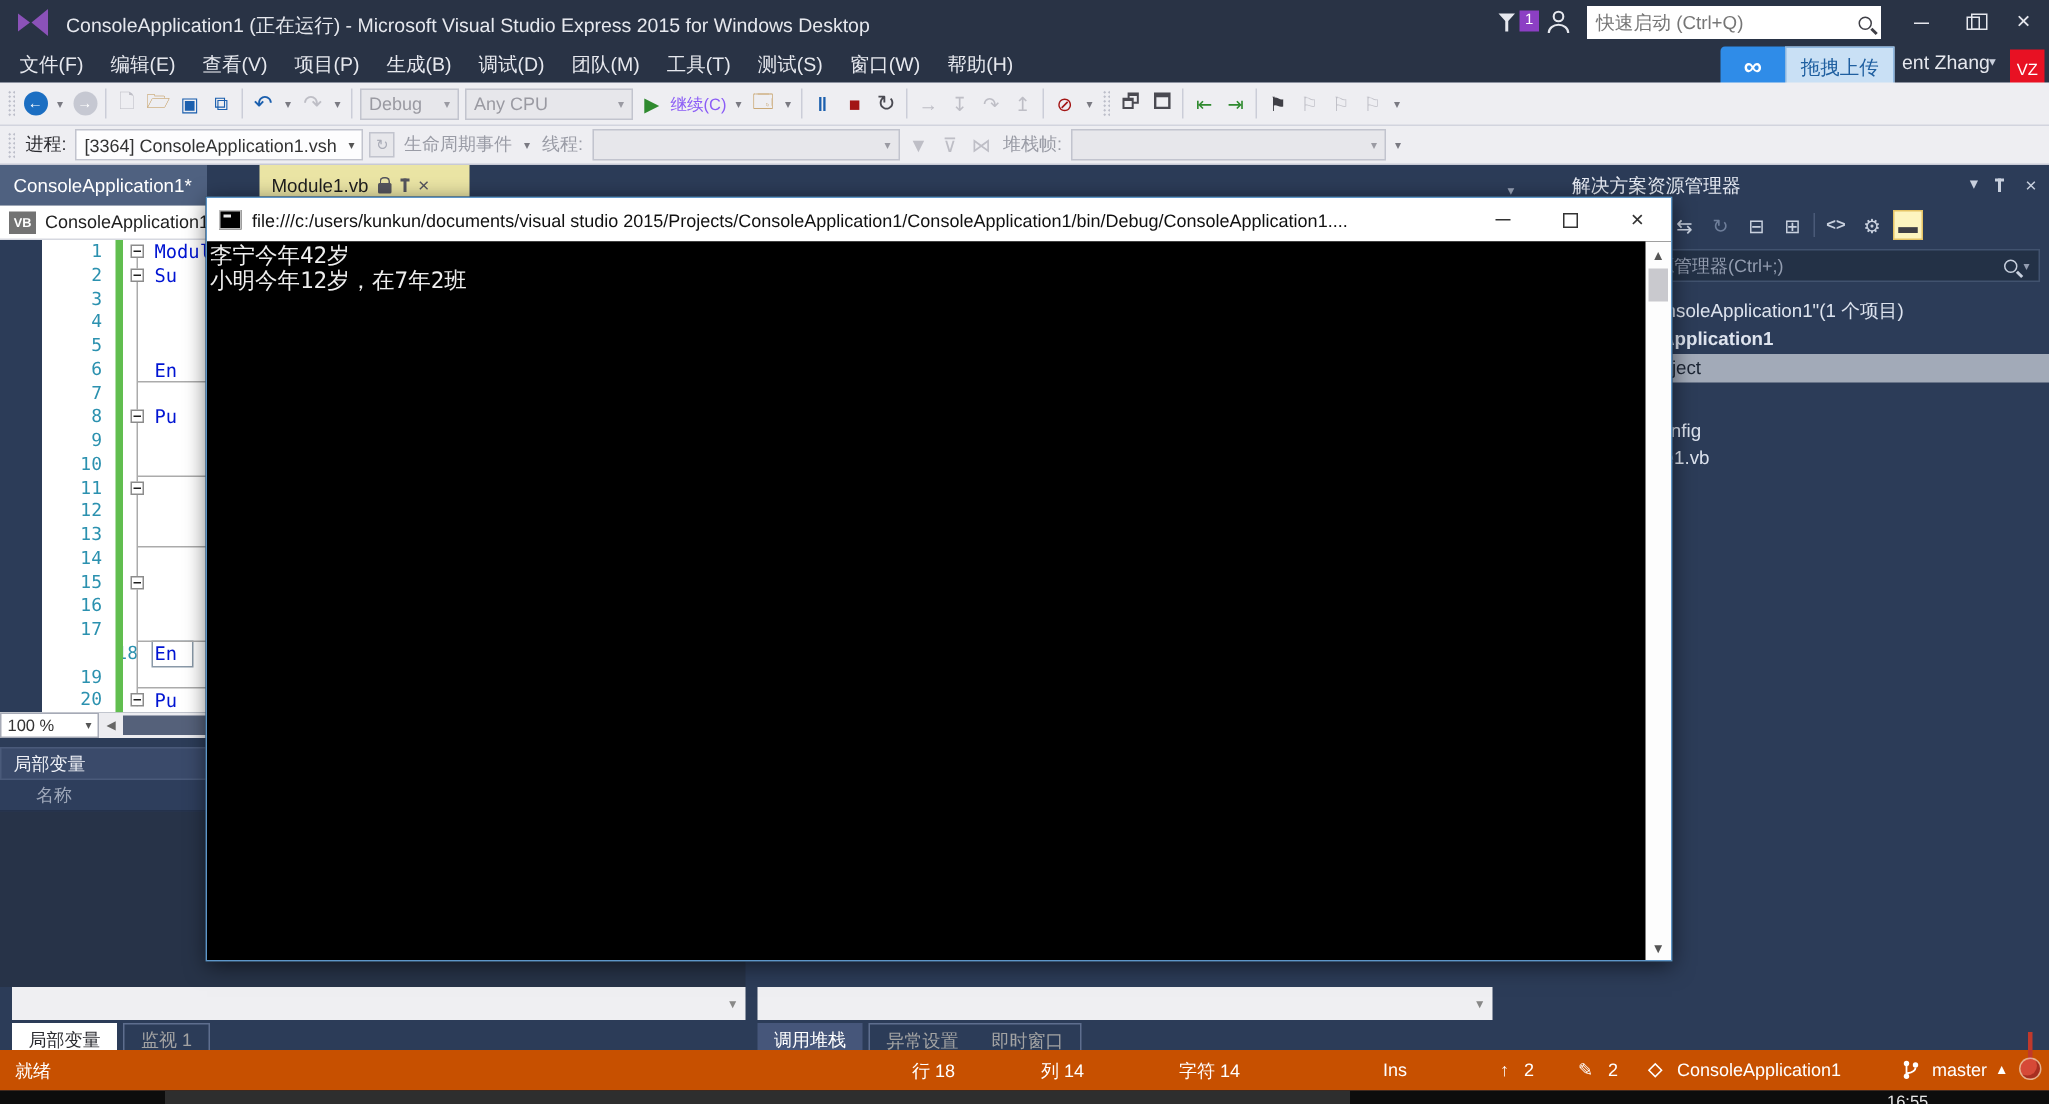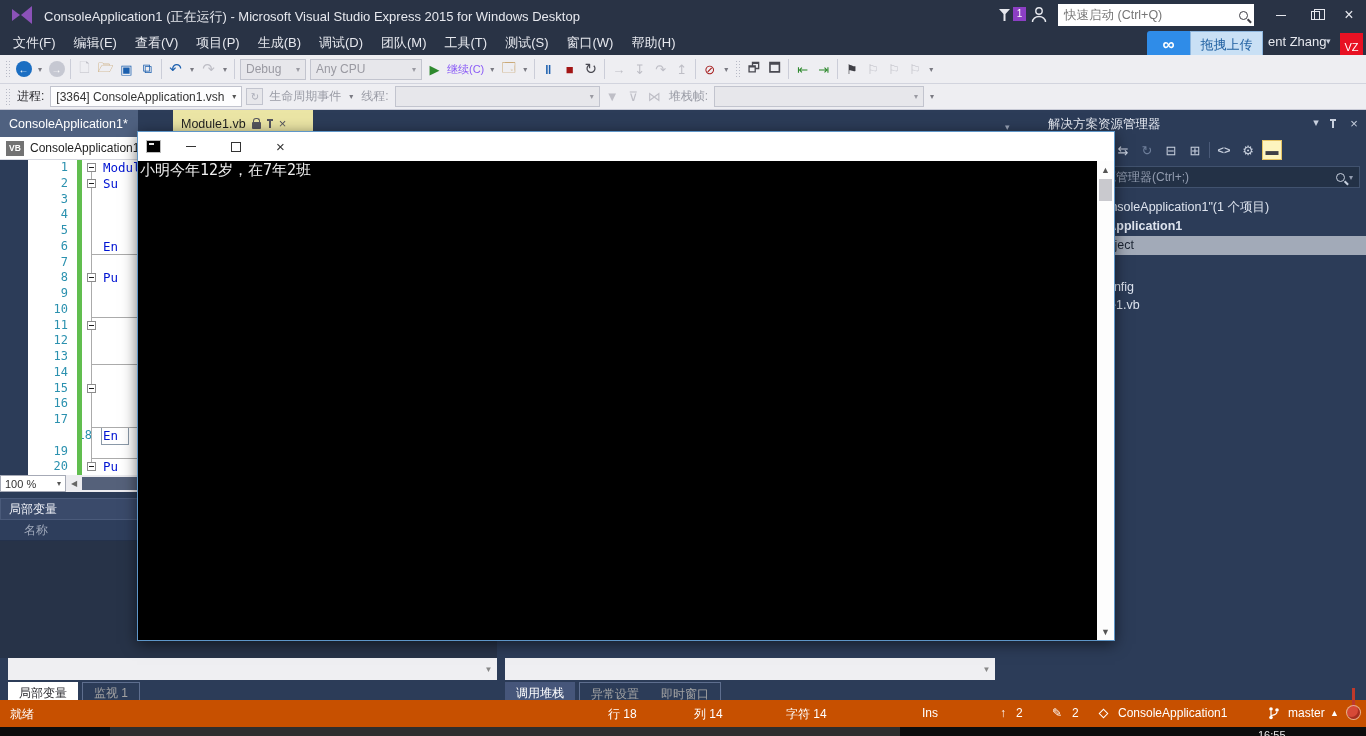--- a/index.html
+++ b/index.html
@@ -428,31 +428,33 @@
           <div class="tree-row bold" style="top: 107px;"><span style="padding-left: 53px; display: inline-block;">ConsoleApplication1</span></div>
           <div class="tree-row selected" style="top: 126px;"><span style="padding-left: 70px; display: inline-block;">My Project</span></div>
           <div class="tree-row" style="top: 168px;"><span style="padding-left: 70px; display: inline-block;">App.config</span></div>
           <div class="tree-row" style="top: 186px;"><span style="padding-left: 70px; display: inline-block;">Module1.vb</span></div>
         </div>
     </div>
 
     <div class="consolewin">
       <div class="con-title">
         <span class="cicon"></span>
+        <span class="con-title-text">file:///c:/users/kunkun/documents/visual studio 2015/Projects/ConsoleApplication1/ConsoleApplication1/bin/Debug/ConsoleApplication1....</span>
         <span class="con-btn">
             <span class="con-min"></span>
           </span>
         <span class="con-btn">
             <span class="con-max"></span>
           </span>
         <span class="con-btn">
             <span class="con-x">×</span>
           </span>
       </div>
       <div class="con-body" id="console-lines">
+          <div class="con-line">李宁今年42岁</div>
           <div class="con-line">小明今年12岁，在7年2班</div>
         </div>
       <div class="con-scroll">
         <span class="con-sarrow" style="top:0">▲</span>
         <span class="con-thumb"></span>
         <span class="con-sarrow" style="bottom:0;top:auto">▼</span>
       </div>
     </div>
   </div>
 

